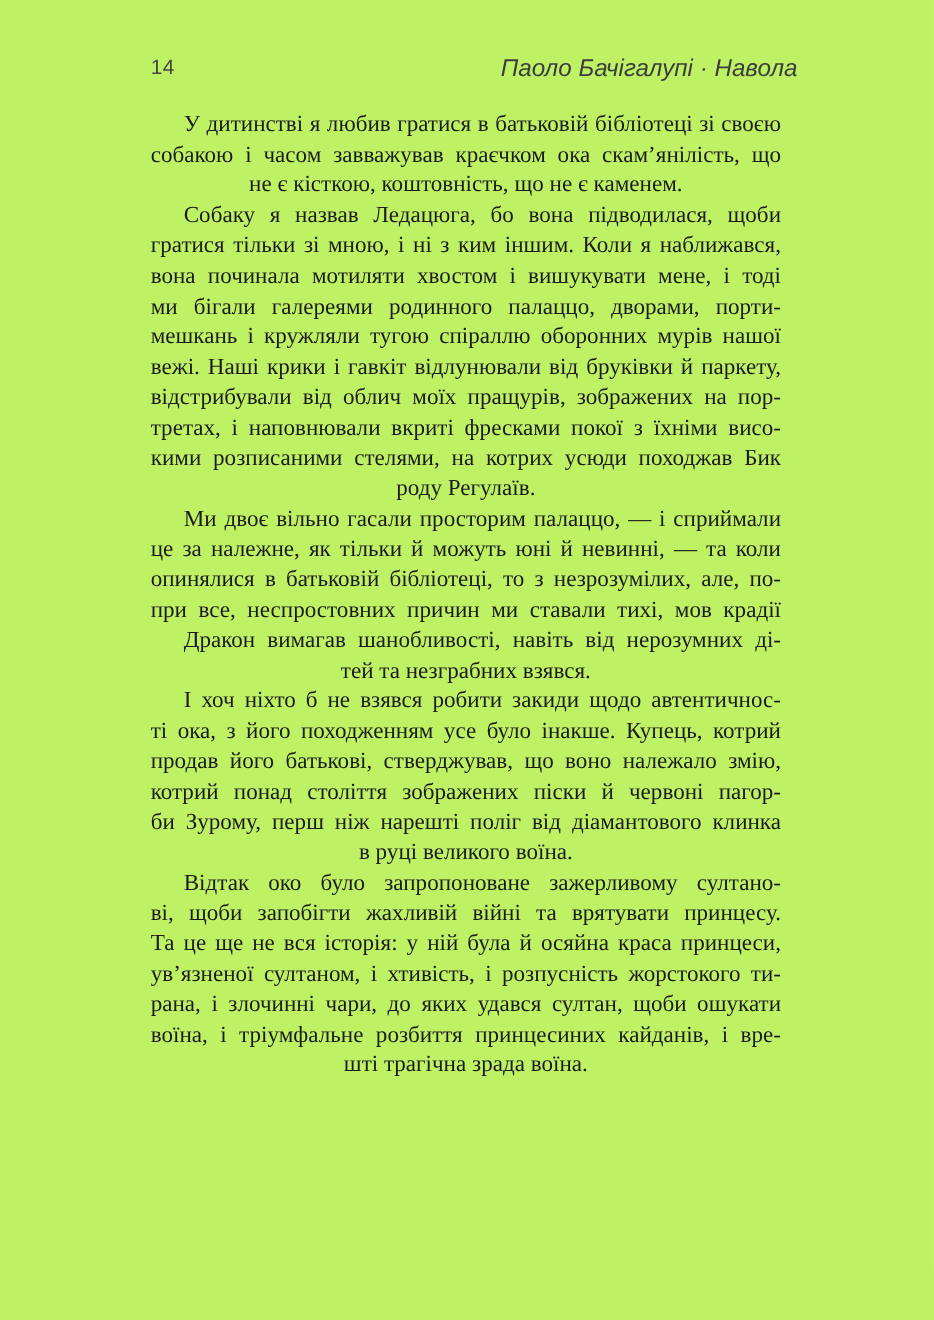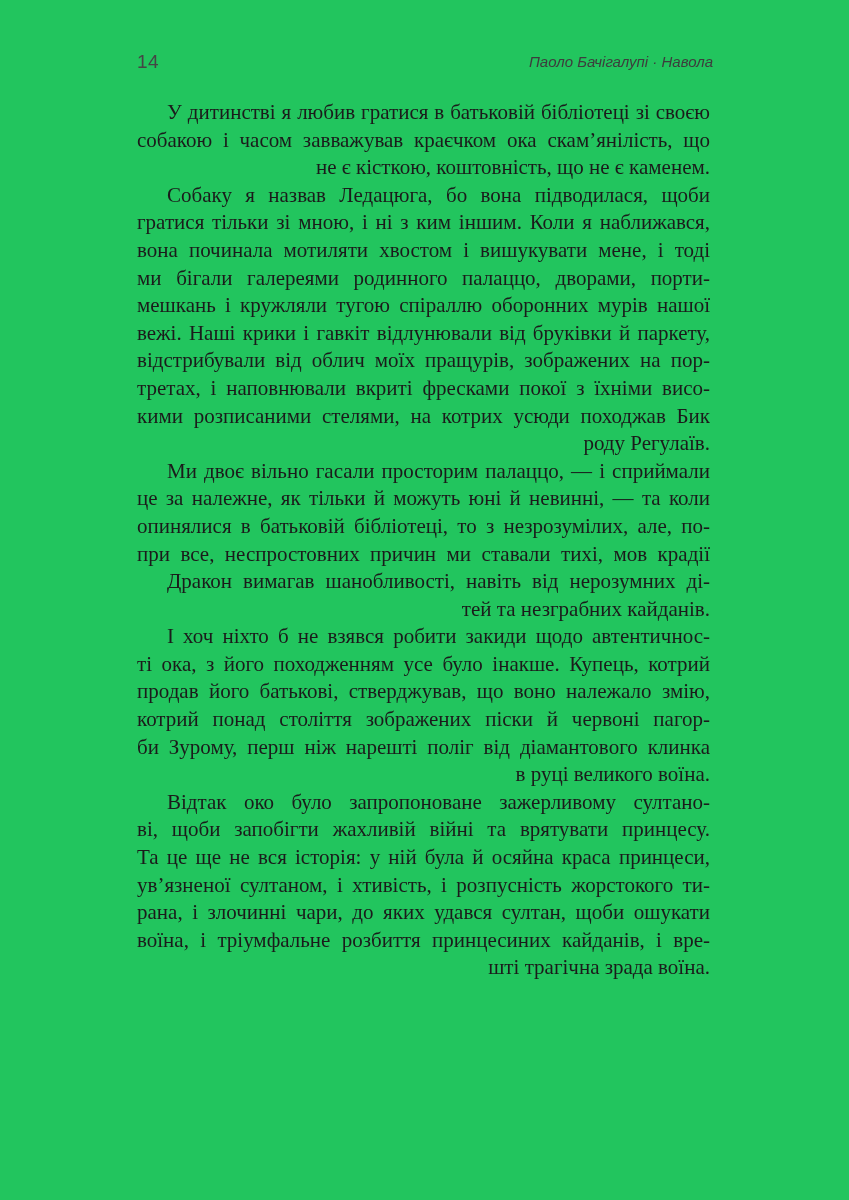--- a/index.html
+++ b/index.html
@@ -1,55 +1,55 @@
 <!DOCTYPE html>
 <html lang="uk"><head>
 <meta charset="utf-8">
 <style>
   html, body { margin: 0; padding: 0; background: #e8e8e8; }
   .page {
     position: relative;
     width: 849px;
     height: 1200px;
-    background: #22c55e;
+    background: #bef264;
     overflow: hidden;
     font-family: "Liberation Serif", "DejaVu Serif", serif;
   }
   .folio {
     position: absolute;
     left: 137px;
     top: 51px;
     font-family: "Liberation Sans", "DejaVu Sans", sans-serif;
     font-size: 19px;
     line-height: 22px;
     color: #454545;
     letter-spacing: 0.5px;
   }
   .running-head {
     position: absolute;
-    right: 136px;
+    right: 124px;
     top: 51px;
     font-family: "Liberation Sans", "DejaVu Sans", sans-serif;
     font-style: italic;
-    font-size: 15px;
+    font-size: 22px;
     line-height: 22px;
     color: #3d3d3d;
   }
   .text-block {
     position: absolute;
     left: 137px;
     top: 99px;
     width: 573px;
     font-size: 21px;
     line-height: 27.6px;
     color: #1b1b1b;
   }
   .paragraph { margin: 0; padding: 0; }
   .line {
-    text-align: right;
+    text-align: center;
     white-space: normal;
   }
   .line.just {
     text-align: justify;
     text-align-last: justify;
   }
   .line.first {
     text-indent: 30px;
   }
 </style>
@@ -78,21 +78,21 @@
         <div class="line">роду Регулаїв.</div>
       </div>
       <div class="paragraph">
         <div class="line just first">Ми двоє вільно гасали просторим палаццо, — і сприймали</div>
         <div class="line just">це за належне, як тільки й можуть юні й невинні, — та коли</div>
         <div class="line just">опинялися в батьковій бібліотеці, то з незрозумілих, але, по-</div>
         <div class="line just">при все, неспростовних причин ми ставали тихі, мов крадії</div>
       </div>
       <div class="paragraph">
         <div class="line just first">Дракон вимагав шанобливості, навіть від нерозумних ді-</div>
-        <div class="line">тей та незграбних кайданів.</div>
+        <div class="line">тей та незграбних взявся.</div>
       </div>
       <div class="paragraph">
         <div class="line just first">І хоч ніхто б не взявся робити закиди щодо автентичнос-</div>
         <div class="line just">ті ока, з його походженням усе було інакше. Купець, котрий</div>
         <div class="line just">продав його батькові, стверджував, що воно належало змію,</div>
         <div class="line just">котрий понад століття зображених піски й червоні пагор-</div>
         <div class="line just">би Зурому, перш ніж нарешті поліг від діамантового клинка</div>
         <div class="line">в руці великого воїна.</div>
       </div>
       <div class="paragraph">

